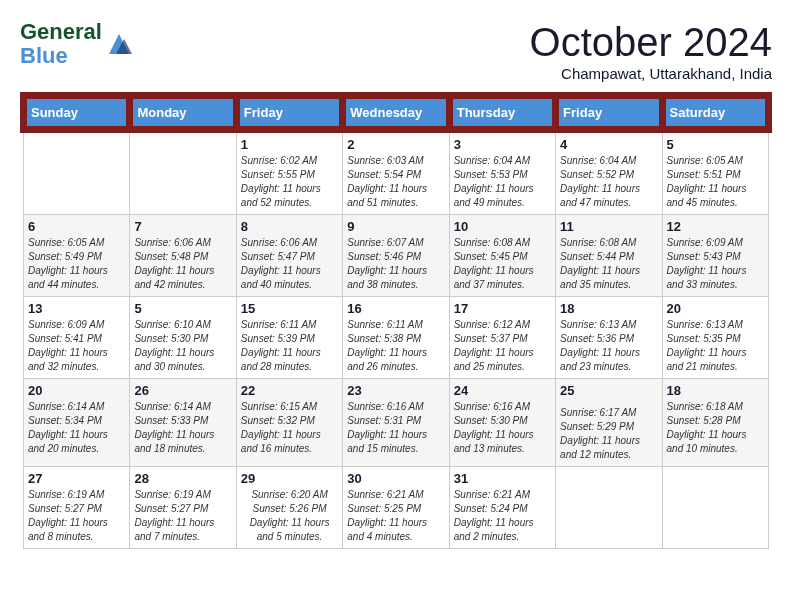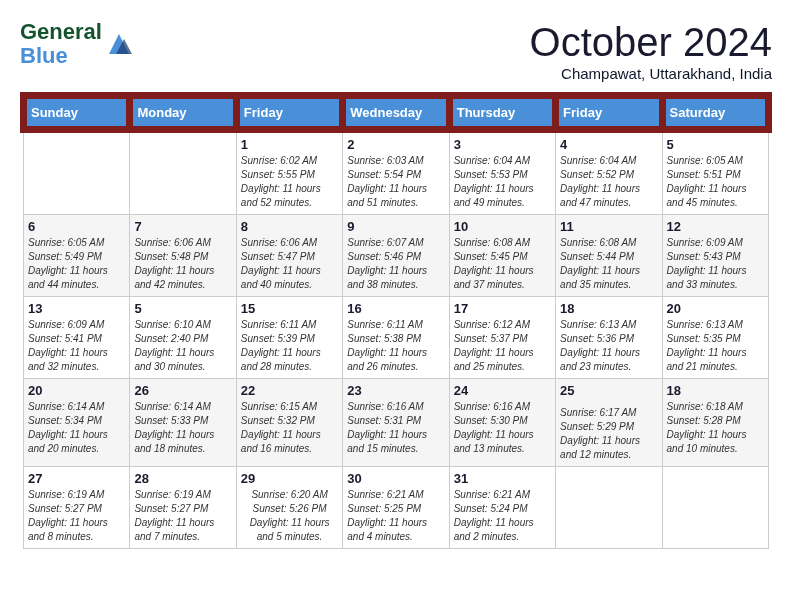--- a/index.html
+++ b/index.html
@@ -204,21 +204,21 @@
       <tr>
         <td>
           <span class="day-num">13</span>
           <div class="day-info" style="white-space: pre-line;">Sunrise: 6:09 AM
 Sunset: 5:41 PM
 Daylight: 11 hours and 32 minutes.</div>
         </td>
         <td>
           <span class="day-num">5</span>
           <div class="day-info" style="white-space: pre-line;">Sunrise: 6:10 AM
-Sunset: 2:40 PM
+Sunset: 5:30 PM
 Daylight: 11 hours and 30 minutes.</div>
         </td>
         <td>
           <span class="day-num">15</span>
           <div class="day-info" style="white-space: pre-line;">Sunrise: 6:11 AM
 Sunset: 5:39 PM
 Daylight: 11 hours and 28 minutes.</div>
         </td>
         <td>
           <span class="day-num">16</span>

